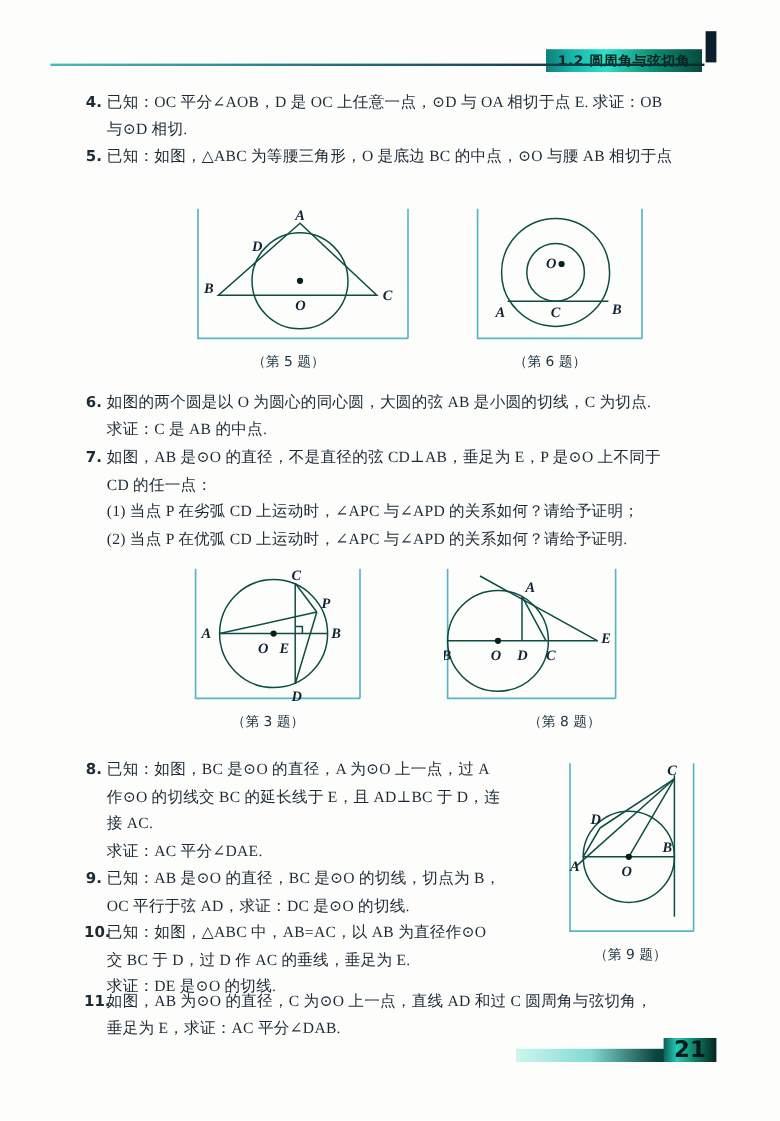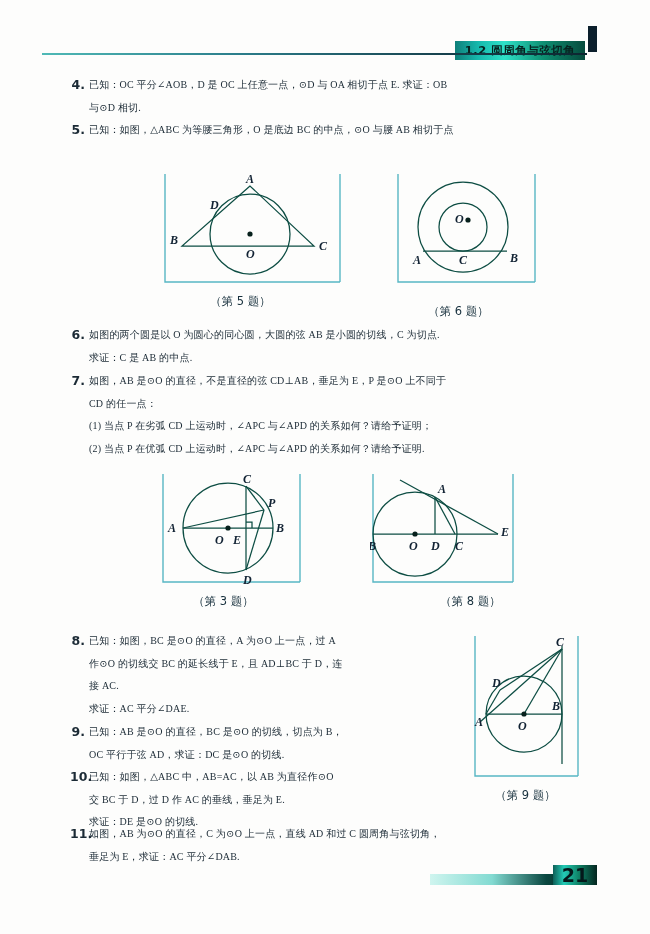--- a/index.html
+++ b/index.html
@@ -100,21 +100,21 @@
     font-weight: bold;
     font-size: 12.5px;
     width: 19px;
     flex: 0 0 19px;
     text-align: right;
     padding-right: 4px;
     box-sizing: border-box;
     line-height: 22.5px;
   }
   .qbody {
-    font-size: 10px;
+    font-size: 13px;
     line-height: 22.5px;
     letter-spacing: 0.2px;
     text-align: justify;
   }
   .qbody .ln { display: block; white-space: nowrap; }
   .qbody .indent { padding-left: 0px; }
 
   
   .figwrap { position: absolute; }
   .figcap {
@@ -189,21 +189,21 @@
       <path class="fframe" d="M140 2 L140 110"></path>
       <circle class="fstroke" cx="68" cy="55" r="45"></circle>
       <circle class="fstroke" cx="68" cy="55" r="24"></circle>
       <line class="fstroke" x1="28" y1="79" x2="112" y2="79"></line>
       <circle class="fdot" cx="73" cy="48" r="2.6"></circle>
       <text class="flab" x="60" y="51">O</text>
       <text class="flab" x="18" y="92">A</text>
       <text class="flab" x="115" y="90">B</text>
       <text class="flab" x="64" y="92">C</text>
     </svg>
-    <div class="figcap" style="left:33px; top:132px;">（第 6 题）</div>
+    <div class="figcap" style="left:33px; top:122px;">（第 6 题）</div>
   </div>
 
   <div class="qblock" style="left:70px; top:324px; width:520px;">
     <div class="qnum">6.</div>
     <div class="qbody">
       <span class="ln">如图的两个圆是以 O 为圆心的同心圆，大圆的弦 AB 是小圆的切线，C 为切点.</span>
       <span class="ln">求证：C 是 AB 的中点.</span>
     </div>
   </div>
 

